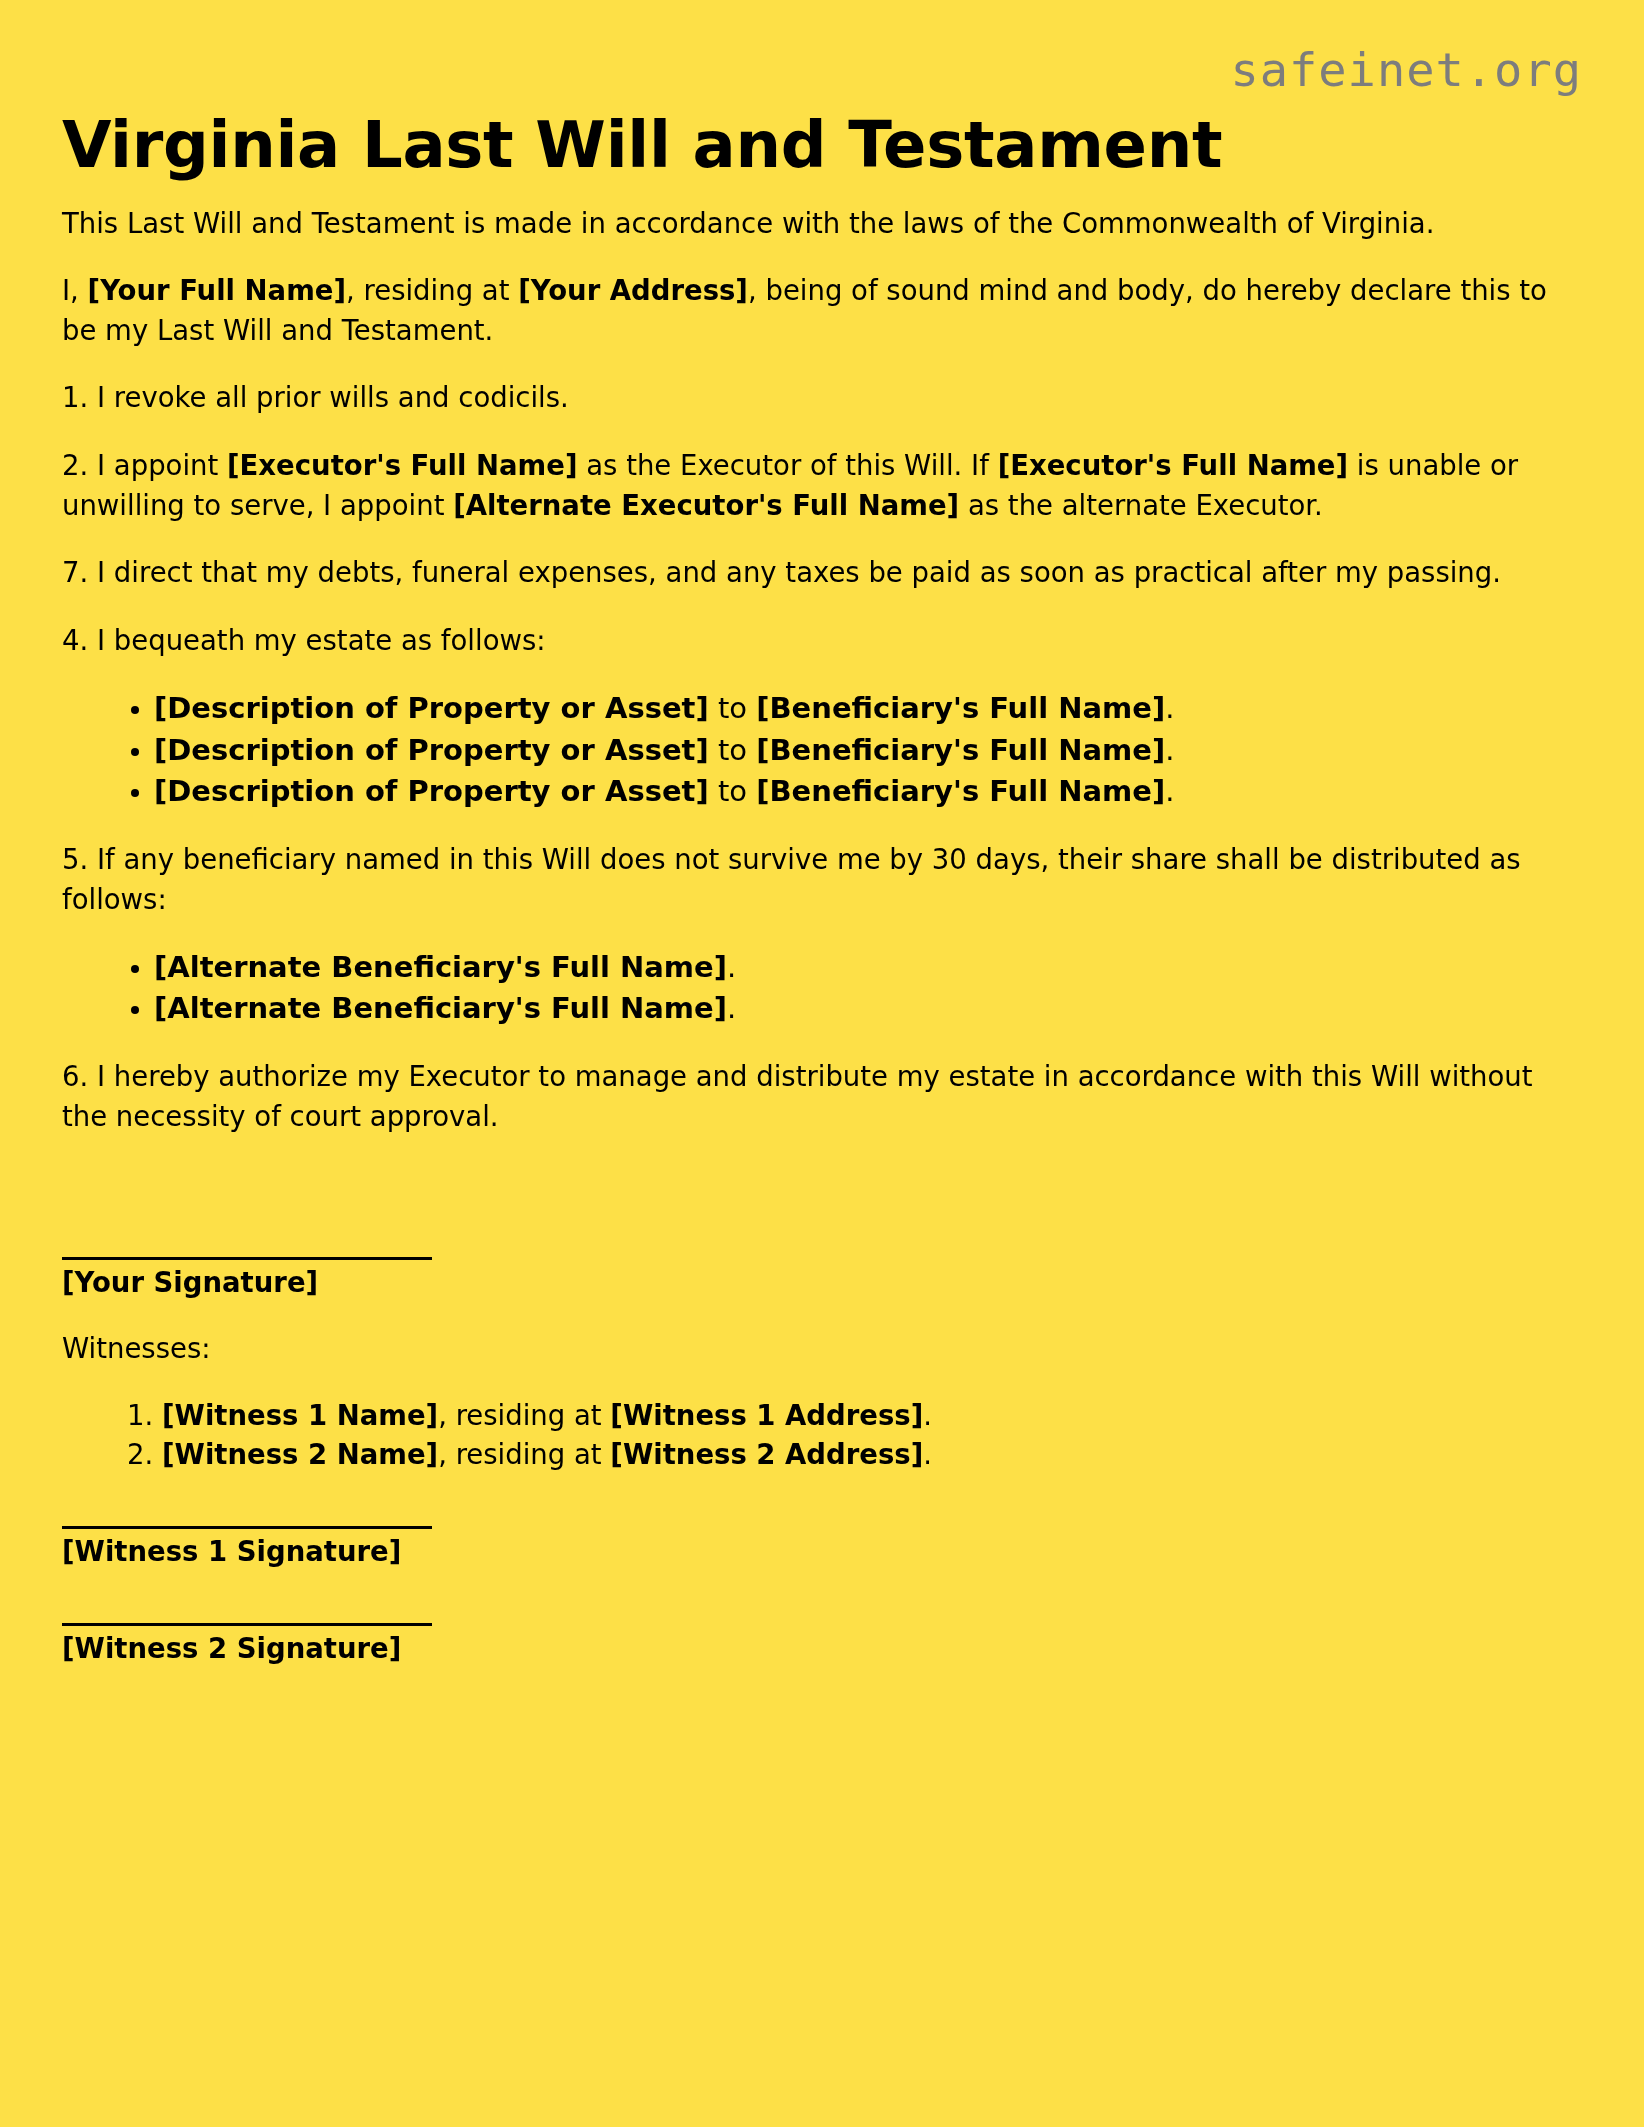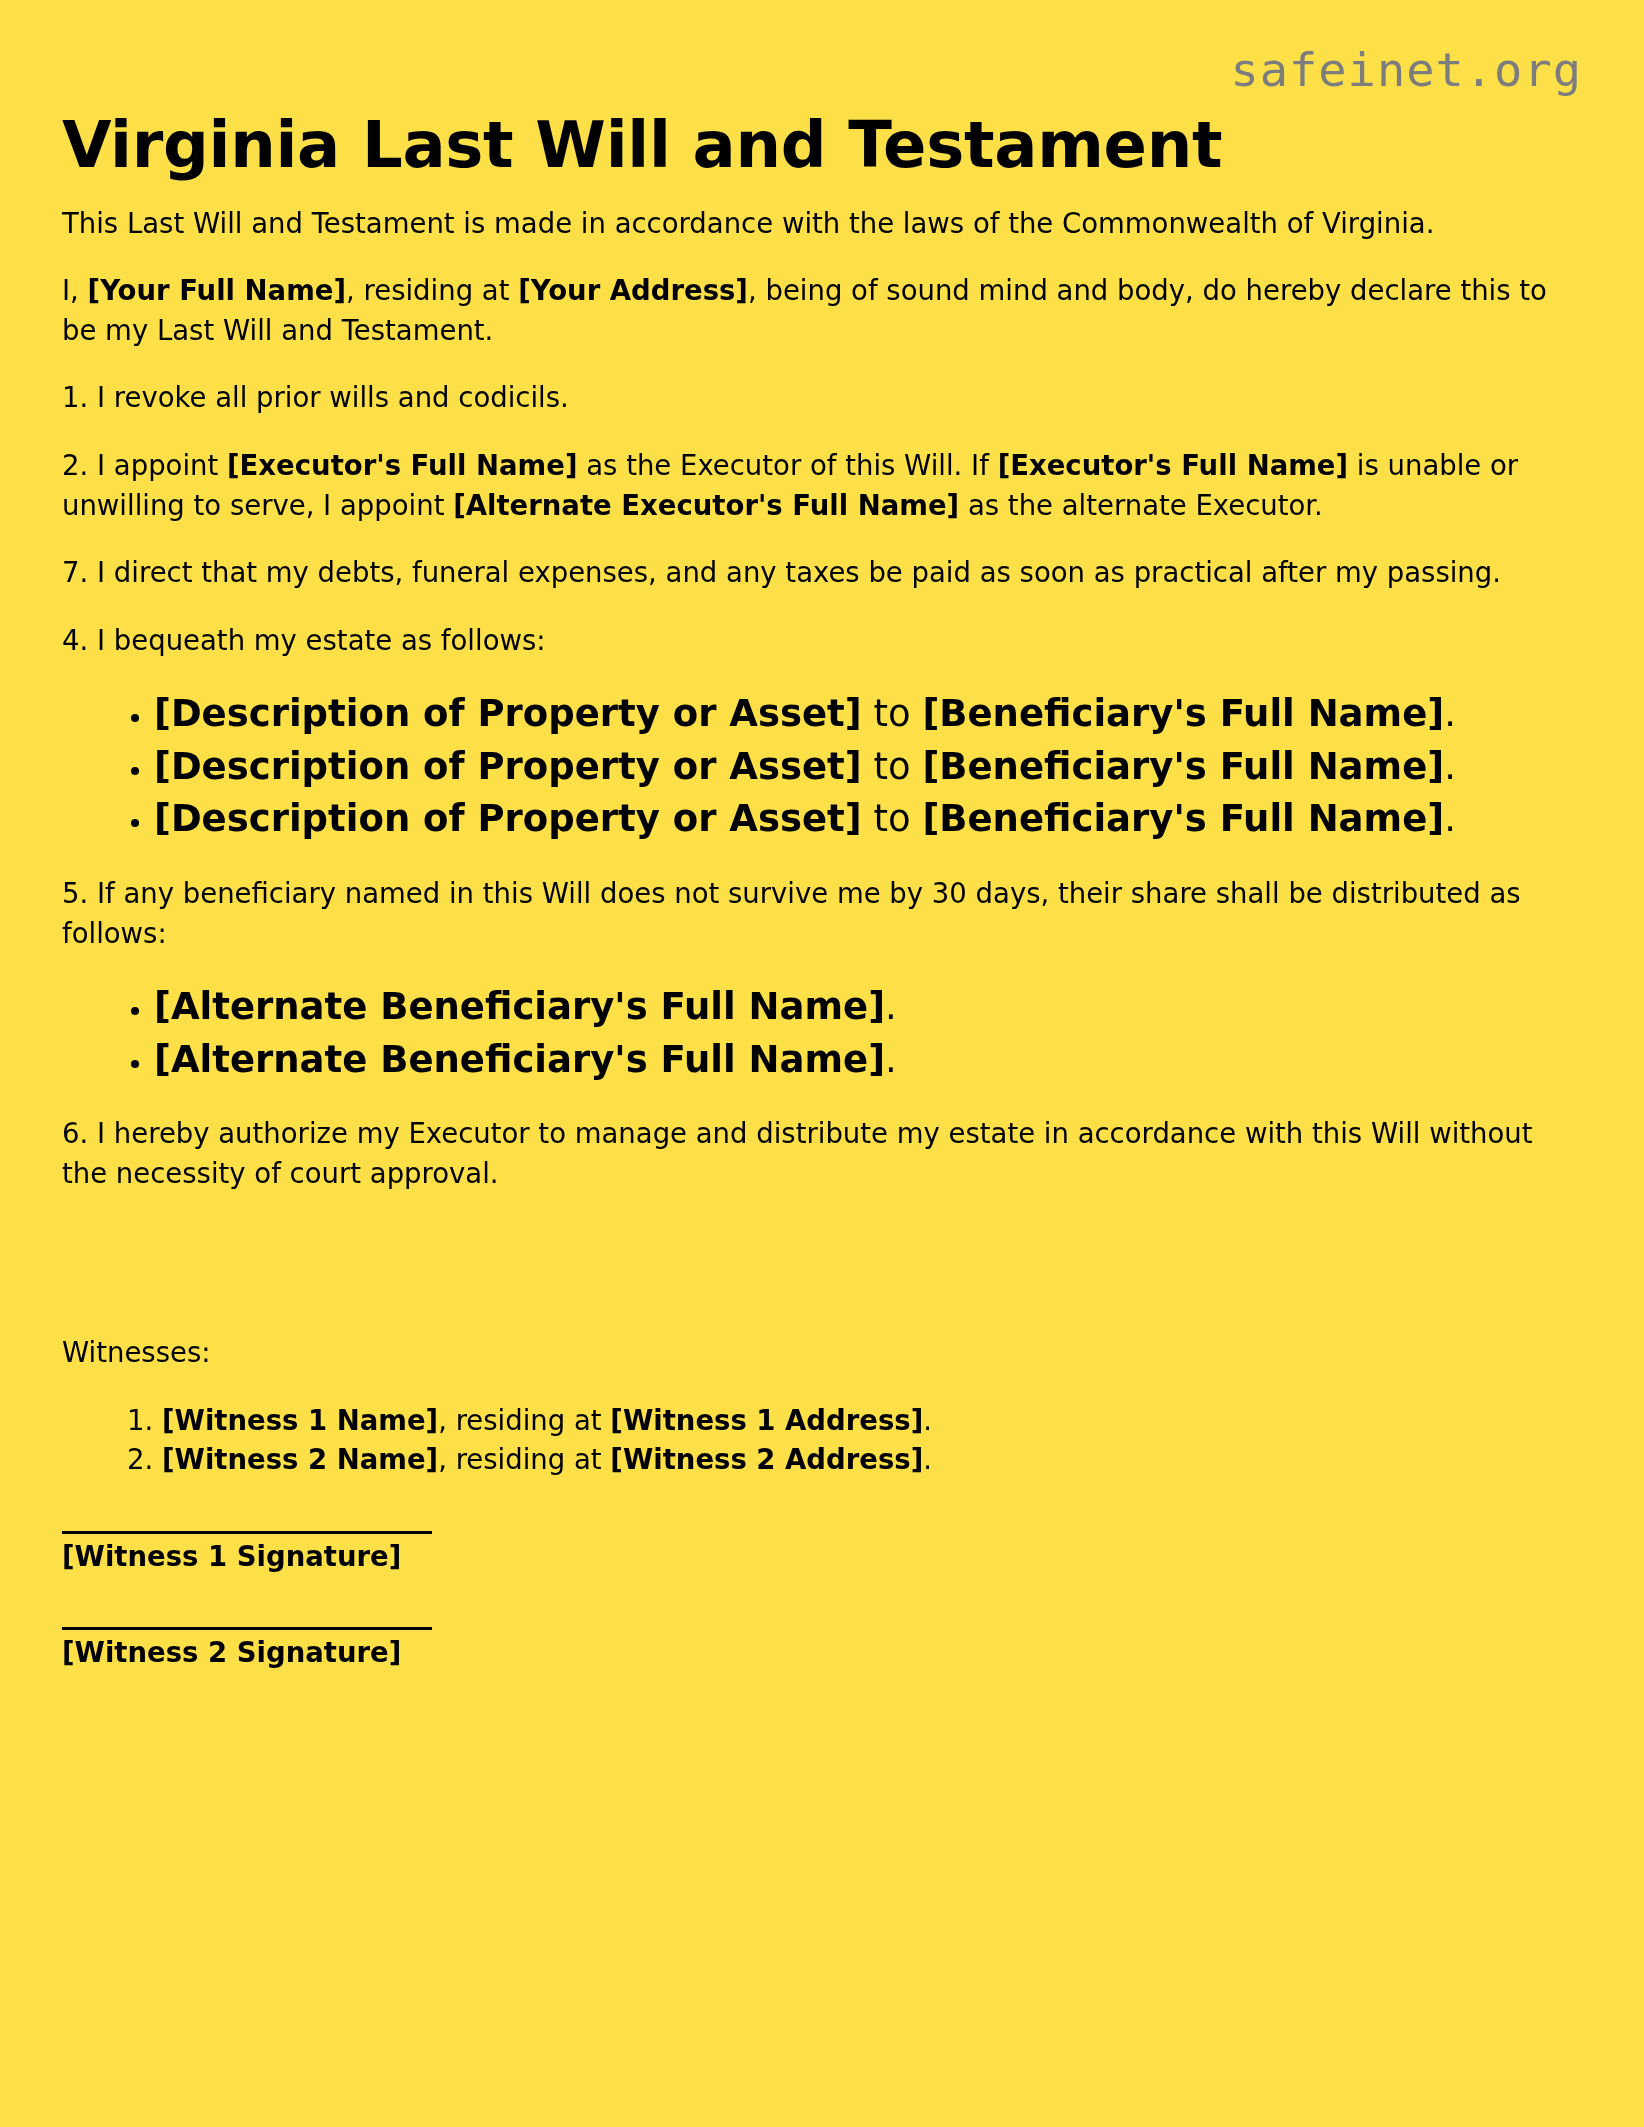--- a/index.html
+++ b/index.html
@@ -69,21 +69,21 @@
   b, strong, .b {
     font-weight: bold;
   }
 
   ul.bullets {
     margin: 0;
     padding: 0 0 0 92px;
     list-style: disc;
   }
   ul.bullets li {
-    font-size: 37px;
+    font-size: 29px;
     line-height: 1.42;
     margin: 0;
     padding: 0;
   }
   ul.bullets li::marker {
     font-size: 26px;
   }
 
   ol.witness-list {
     margin: 0;
@@ -198,20 +198,24 @@
     </p>
 
     <div class="gap"></div>
 
 
     <div class="gap"></div>
 
 
     <div class="spacer-lg"></div>
 
+    <div class="sig-block">
+      <div class="sig-rule"></div>
+      <div class="sig-label">[Your Signature]</div>
+    </div>
 
     <div class="gap"></div>
 
     <p class="para">
       <span>Witnesses:</span>
     </p>
 
     <div class="gap"></div>
 
     <ol class="witness-list">

